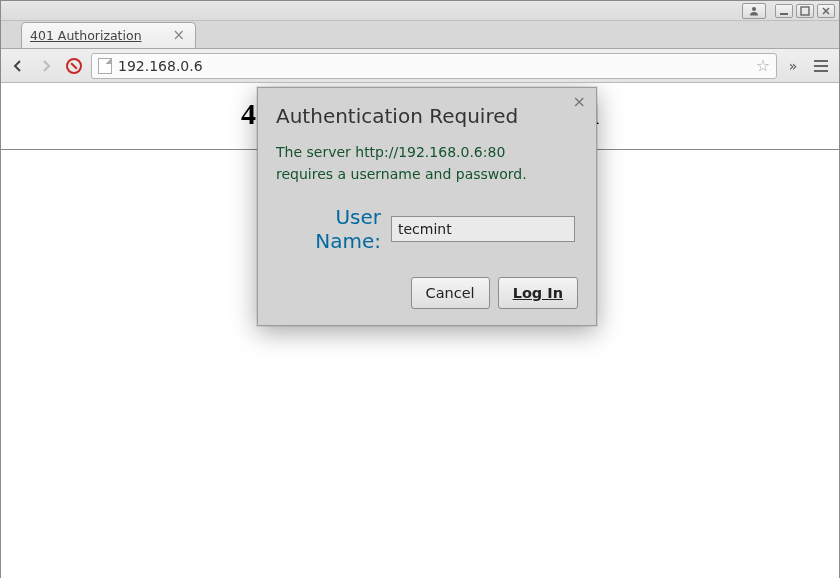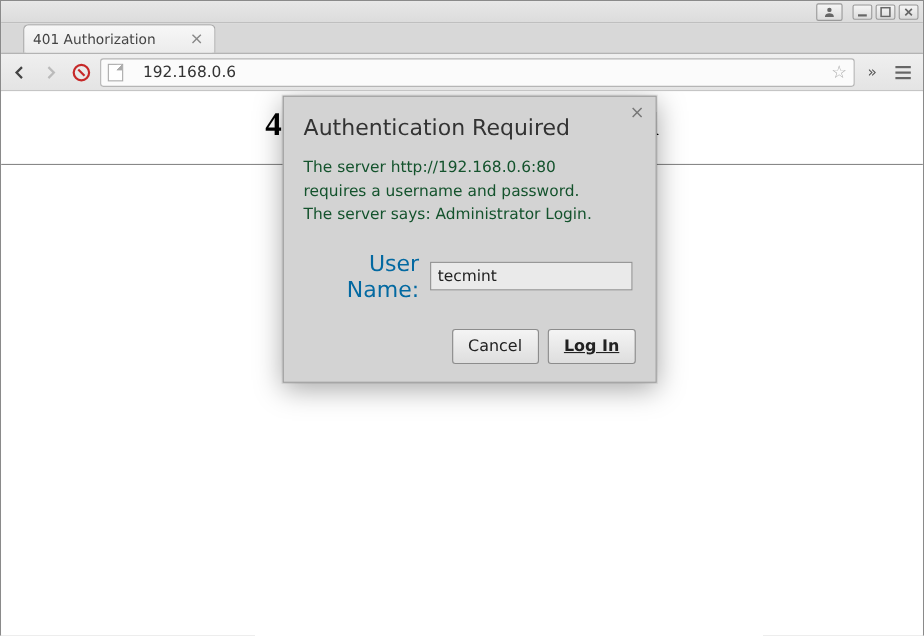--- a/index.html
+++ b/index.html
@@ -70,21 +70,21 @@
     gap:6px;
     min-width: 175px;
     font-size: 12.5px;
     color:#444;
     position:relative;
   }
   .tab-close {
     font-size: 15px; color:#888; line-height:1;
     padding:0 2px;
   }
-  .tab-title { flex:1; white-space:nowrap; overflow:hidden; text-overflow:clip; }
+  .tab-title { flex:1; white-space:nowrap; overflow:hidden; text-overflow:clip;text-decoration:underline; }
   
   .toolbar {
     height: 34px;
     background: linear-gradient(#efefef,#e4e4e4);
     border-bottom: 1px solid #b8b8b8;
     display:flex;align-items:center;
     padding: 0 6px;
     gap:6px;
   }
   .nav-btn {
@@ -103,21 +103,21 @@
     background:#c62828;transform:translateY(-50%) rotate(45deg);
   }
   .omnibox {
     flex:1;
     height:26px;
     background:#fbfbfb;
     border:1px solid #b5b5b5;
     border-radius:3px;
     display:flex;align-items:center;
     padding:0 6px;
-    gap:18px;
+    gap:6px;
   }
   .page-icon {
     width:14px;height:16px;border:1px solid #aaa;background:#fff;
     position:relative;
   }
   .page-icon::after{content:"";position:absolute;top:0;right:0;width:5px;height:5px;
     background:linear-gradient(135deg,#fff 49%,#aaa 50%);}
   .url-text { flex:1;font-size:14px;color:#333; }
   .star-icon { color:#aaa;font-size:16px; }
   .overflow-btn {
@@ -272,21 +272,20 @@
       <span>4</span><span style="visibility:hidden">01 Authorization Require</span><span>d</span>
     </h1>
     <hr>
 
     <div class="dialog">
       <div class="dialog-close">×</div>
       <div class="dialog-title">Authentication Required</div>
       <div class="dialog-msg">
         <span>The server http://192.168.0.6:80</span><br>
         <span>requires a username and password.</span><br>
-        <span>The server says: Administrator Login.</span>
       </div>
       <div class="form-row">
         <label>User Name:</label>
         <input type="text" value="tecmint" style="">
       </div>
       <div class="dialog-actions">
         <div class="btn">
             <span>Cancel</span>
           </div>
         <div class="btn primary">

